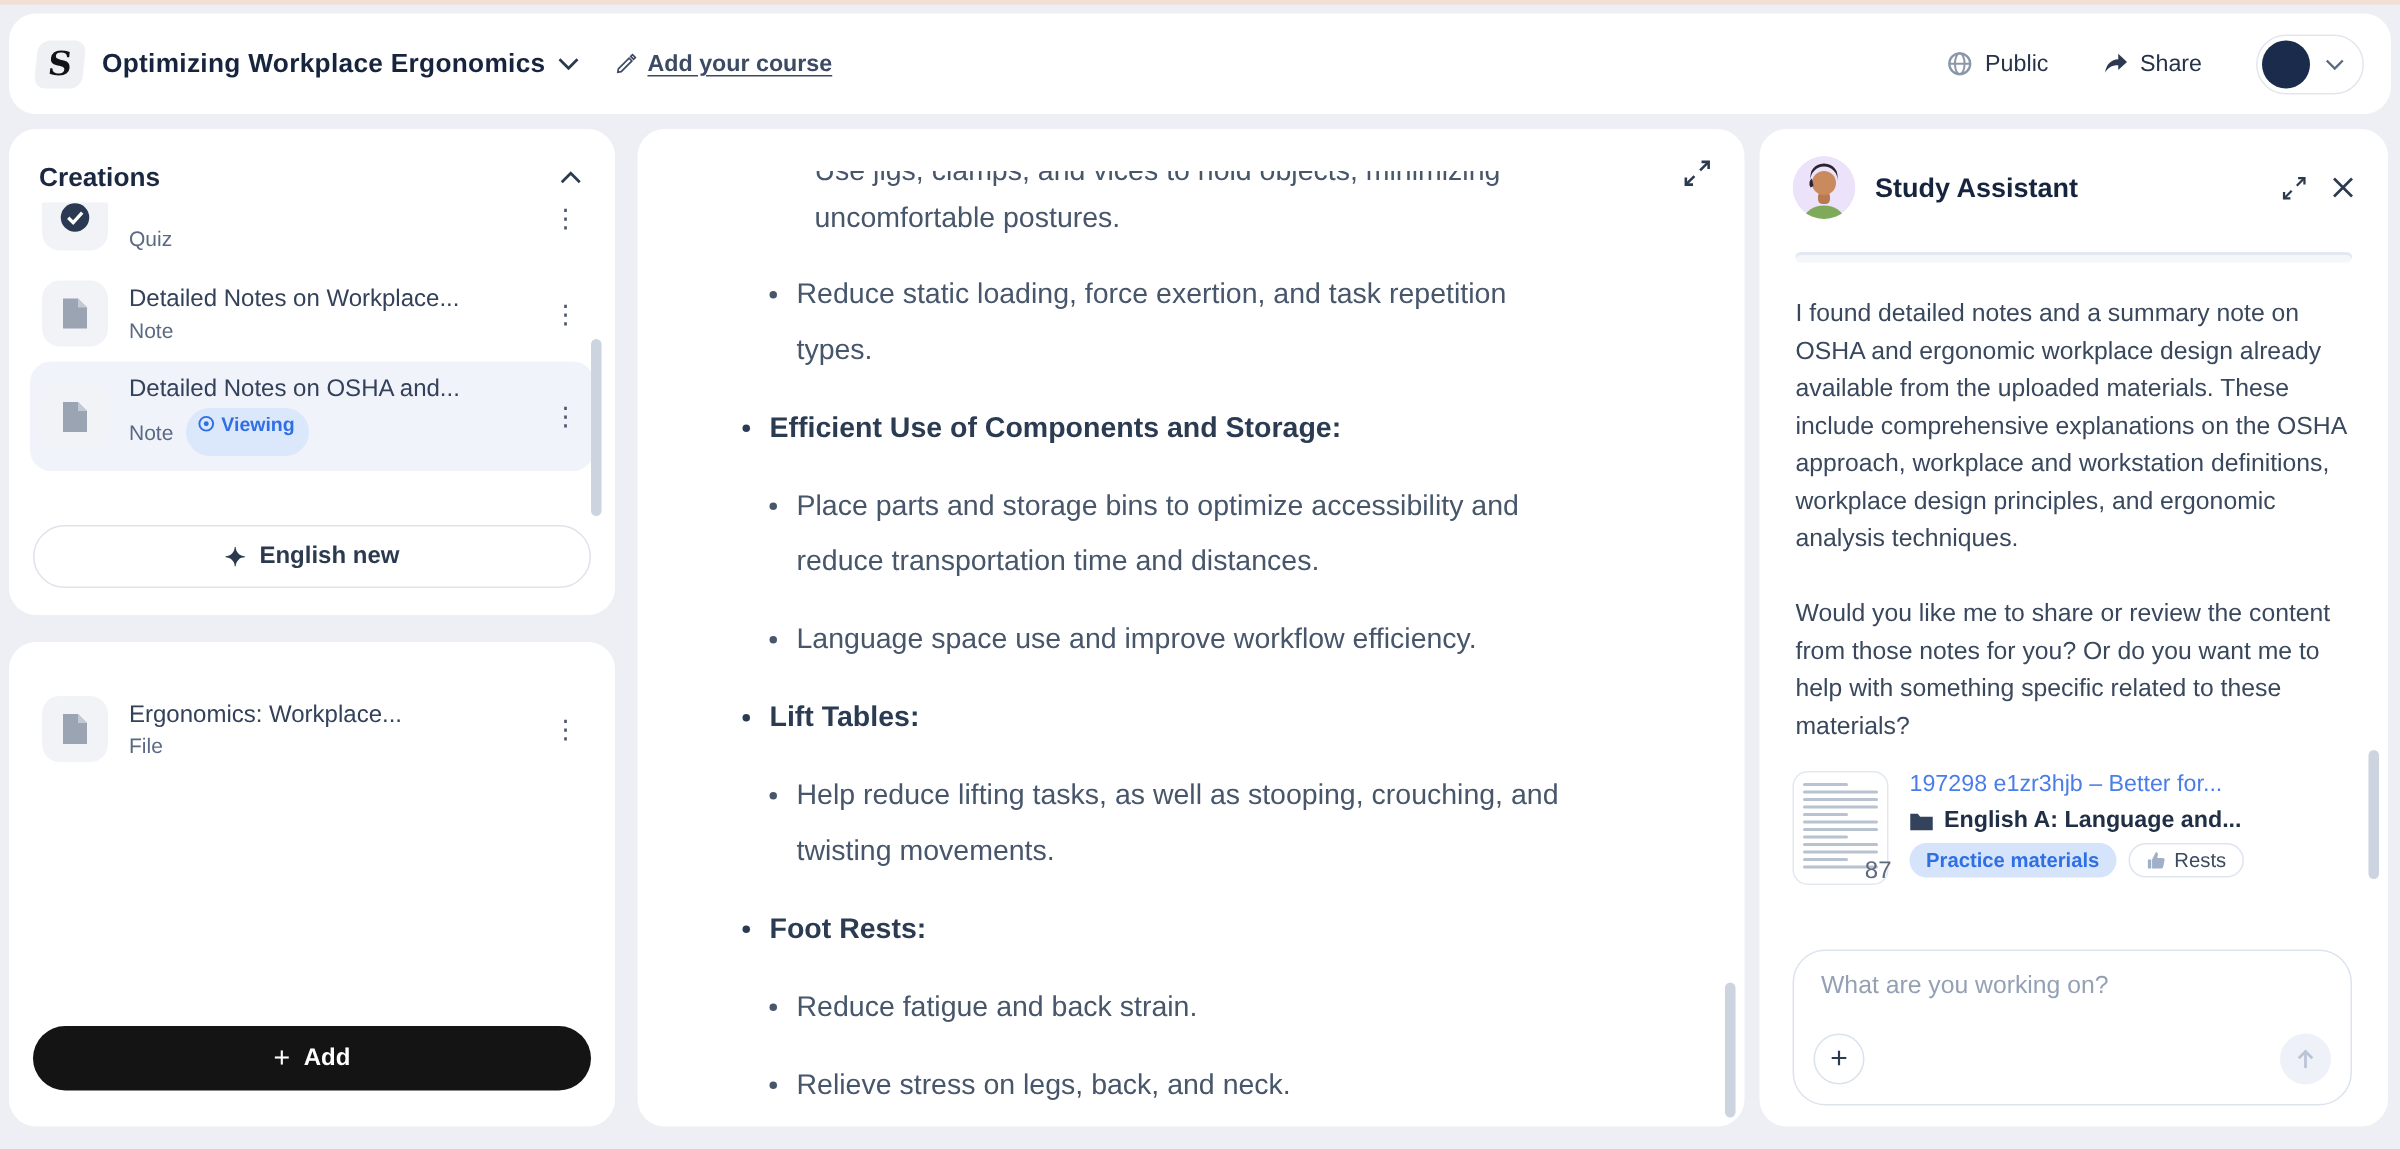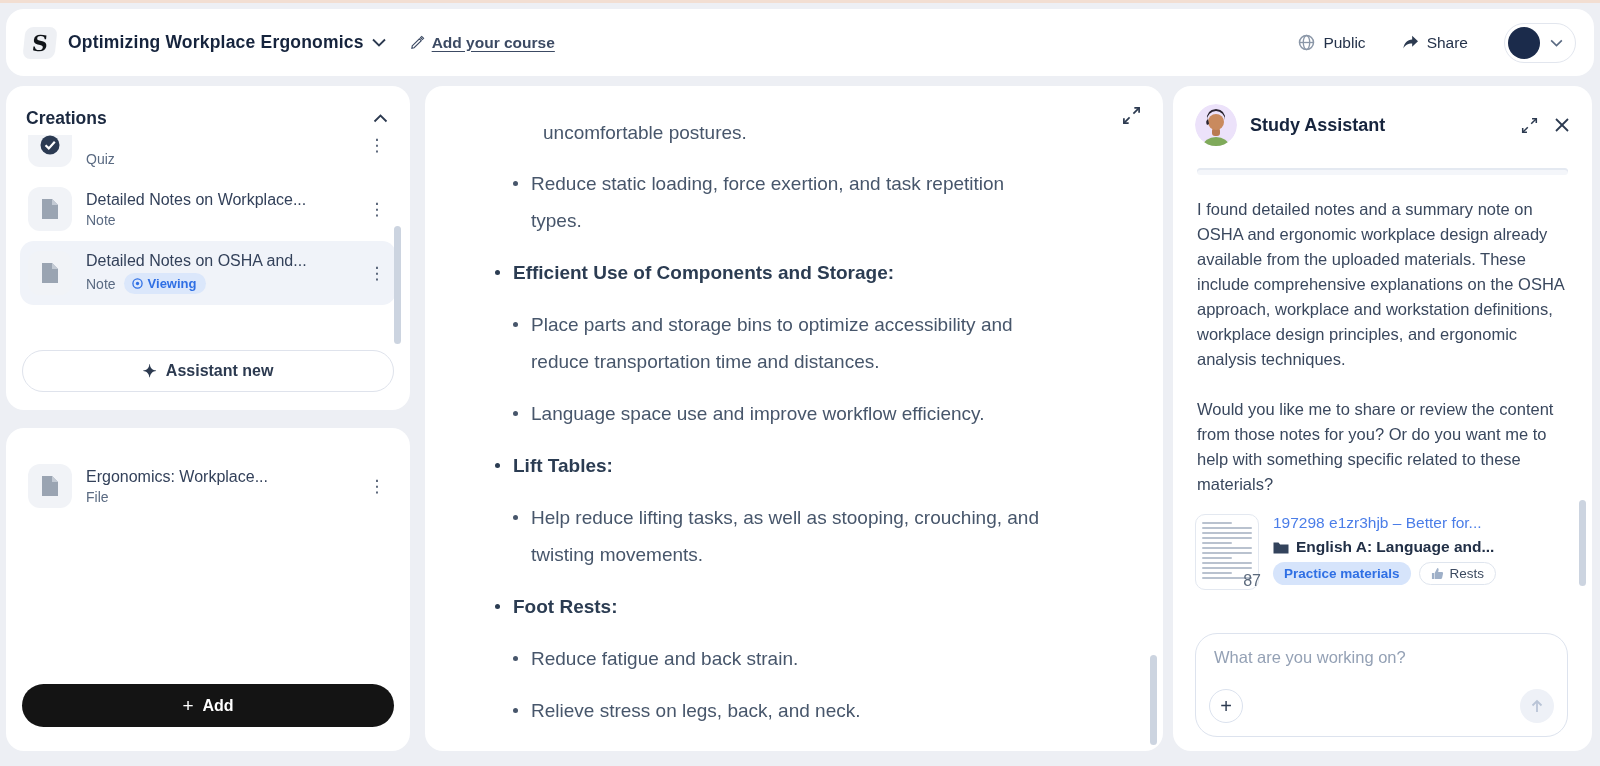--- a/index.html
+++ b/index.html
@@ -44,21 +44,21 @@
   .srow.clip { margin-top:-22px; }
   .srow.active { background:#f0f3f9; }
   .ficon { width:44px; height:44px; border-radius:12px; background:#f1f3f7; flex:none;
     display:flex; align-items:center; justify-content:center; }
   .srow-main { flex:1; min-width:0; }
   .srow-title { font-size:16px; color:#33415a; white-space:nowrap; overflow:hidden; }
   .srow-sub { font-size:14px; color:#5a6a82; margin-top:3px; display:flex; align-items:center; gap:8px; }
   .kebab { flex:none; width:22px; text-align:center; color:#4a576d; font-size:17px; letter-spacing:0;
     cursor:pointer; line-height:1; }
   .badge-viewing { display:inline-flex; align-items:center; gap:5px; background:#dbe7fb; color:#2f6fe4;
-    font-size:13px; font-weight:bold; border-radius:999px; padding:3px 10px 3px 8px; }
+    font-size:13px; font-weight:bold; border-radius:999px; padding:3px 10px 14px 8px; }
   .gen-btn { position:absolute; left:16px; right:16px; bottom:18px; height:42px; border-radius:999px;
     border:1px solid #dfe3ec; background:#fff; display:flex; align-items:center; justify-content:center;
     gap:9px; font-size:16px; font-weight:bold; color:#2c3a50; cursor:pointer; }
   .sparkle { color:#2c3a50; font-size:17px; }
   .scroll-thumb { position:absolute; background:#ccd4e0; border-radius:99px; cursor:grab; }
   .creations-scroll { right:9px; top:140px; width:7px; height:118px; }
 
   .bottom-btns { position:absolute; left:16px; right:16px; bottom:24px; display:flex; gap:12px; }
   .btn-add { flex:1; height:43px; border-radius:999px; background:#141414; color:#fff;
     display:flex; align-items:center; justify-content:center; gap:9px; font-size:16px; font-weight:bold; cursor:pointer; }
@@ -240,21 +240,21 @@
             <span>Viewing</span>
           </span>
         </div>
       </div>
       <span class="kebab">⋮</span>
     </div>
   </div>
   <div class="scroll-thumb creations-scroll"></div>
   <div class="gen-btn">
     <span class="sparkle">✦</span>
-    <span>Assistant new</span>
+    <span>English new</span>
   </div>
 </div>
 
 <div class="card card-sources">
   <div style="padding:26px 14px 0 14px;">
     <div class="srow">
       <span class="ficon">
         <svg width="20" height="24" viewBox="0 0 20 24">
             <path d="M2 2 h10 l6 6 v14 h-16 Z" fill="#9aa4b2"></path>
             <path d="M12 2 l6 6 h-6 Z" fill="#c3cad4"></path>
@@ -283,20 +283,23 @@
       <g stroke="#2c3a50" stroke-width="1.8" fill="none">
         <line x1="12" y1="8" x2="18" y2="2"></line>
           <polyline points="13,2 18,2 18,7"></polyline>
         <line x1="8" y1="12" x2="2" y2="18"></line>
           <polyline points="2,13 2,18 7,18"></polyline>
       </g>
     </svg>
   </span>
   <div class="doc-scroll">
     <div class="doc">
+      <div class="clipline">
+        <span>Use jigs, clamps, and vices to hold objects, minimizing</span>
+      </div>
       <div class="cont-line">uncomfortable postures.</div>
 
       <div class="li l2">
           <span class="dot"></span>
           <span class="txt">Reduce static loading, force exertion, and task repetition types.</span>
         </div>
       <div class="li l1 b">
           <span class="dot"></span>
           <span class="txt">Efficient Use of Components and Storage:</span>
         </div>

